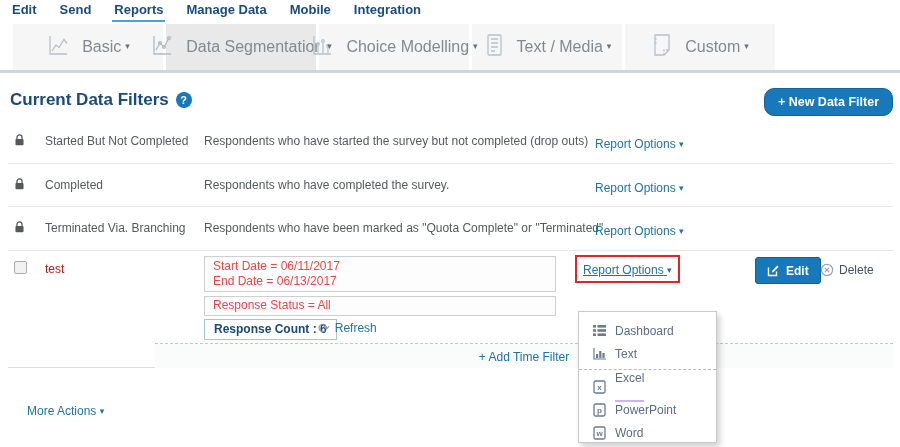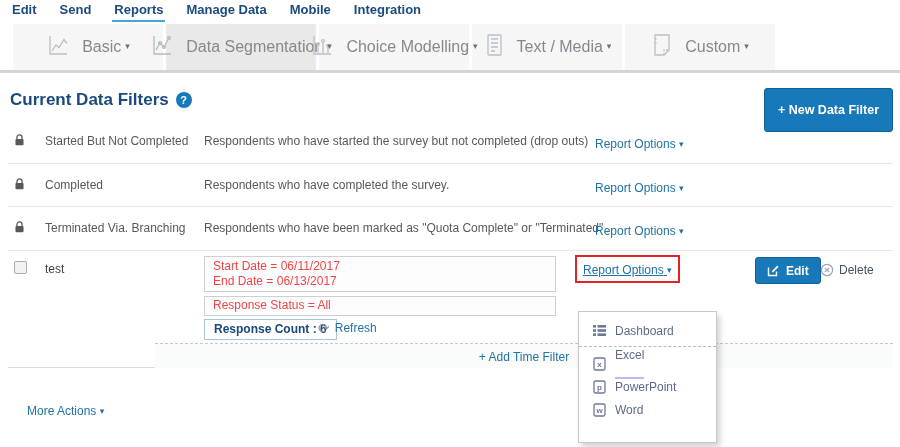--- a/index.html
+++ b/index.html
@@ -16,38 +16,38 @@
   .rtab { width:150px; height:46px; margin-right:3px; background:#f6f6f6; display:flex; align-items:center; justify-content:center; gap:12px; cursor:pointer; }
   .rtab.active { background:#e9e9e9; }
   .rtab .tlabel { font-size:16px; color:#84898e; white-space:nowrap; }
   .rtab svg { flex:0 0 auto; }
   .caret { font-size:9px; line-height:1; display:inline-block; transform:translateY(-1px); }
   .rtab .caret { color:#6d7278; margin-left:-8px; }
 
   
   .page-title { position:absolute; left:10px; top:90px; font-size:17px; font-weight:bold; color:#1b4a7e; display:flex; align-items:center; gap:7px; }
   .help-badge { width:16px; height:16px; border-radius:50%; background:#1779ba; color:#fff; font-size:11px; font-weight:bold; display:inline-flex; align-items:center; justify-content:center; cursor:pointer; }
-  .new-filter-btn { position:absolute; right:7px; top:88px; height:44px; background:#1779ba; border:1px solid #136197; border-radius:3px; color:#fff; font-size:12.5px; font-weight:bold; padding:0 13px; display:flex; align-items:center; cursor:pointer; }
+  .new-filter-btn { position:absolute; right:7px; top:88px; height:28px; background:#1779ba; border:1px solid #136197; border-radius:10px; color:#fff; font-size:12.5px; font-weight:bold; padding:0 13px; display:flex; align-items:center; cursor:pointer; }
 
   
   .ftable { position:absolute; left:8px; top:120px; width:885px; }
   .thead { height:24px; background:#efefef; border-bottom:1px solid #e3e3e3; font-size:12px; font-weight:bold; color:#55595c; line-height:24px; padding-left:37px; }
   .frow { position:relative; border-bottom:1px solid #e9e9e9; }
   .frow.r1, .frow.r3 { height:44px; } .frow.r2 { height:43px; }
   .frow.sel { height:117px; border-bottom:1px solid #ddd; }
   .cell-lock { position:absolute; left:6px; top:13px; }
   .cell-name { position:absolute; left:37px; top:14px; font-size:12px; color:#55595c; }
   .cell-desc { position:absolute; left:196px; top:14px; font-size:12px; color:#55595c; }
   .cell-ropts { position:absolute; left:587px; top:17px; }
   .blue-link { font-size:12px; color:#2173a6; cursor:pointer; white-space:nowrap; }
   .blue-link .caret { color:#2173a6; }
 
   
   .chkbox { position:absolute; left:6px; top:10px; width:13px; height:13px; background:#f2f2f2; border:1px solid #ababab; border-radius:2px; cursor:pointer; }
-  .sel .cell-name { top:11px; color:#404040; cursor:pointer; }
+  .sel .cell-name { top:11px; color:#b91c1c; cursor:pointer; }
   .fbox { position:absolute; left:196px; border:1px solid #cfcfcf; background:#fdfdfd; font-size:12px; color:#ef4444; padding:2px 8px; width:352px; line-height:15px; }
   .fbox.dates { top:5px; height:36px; }
   .fbox.status { top:45px; height:20px; padding-top:1px; }
   .count-box { position:absolute; left:196px; top:68px; height:21px; border:1px solid #a6c4da; background:#fff; font-size:12px; font-weight:bold; color:#17477b; padding:2px 9px; white-space:nowrap; }
   .refresh { position:absolute; left:310px; top:70px; display:flex; align-items:center; gap:5px; cursor:pointer; }
   .refresh-glyph { font-size:14px; color:#8a97a5; line-height:1; }
   .addtime-strip { position:absolute; left:147px; right:0; top:92px; height:25px; background:#fafbfb; border-top:1px dashed #c6c6c6; text-align:center; line-height:24px; }
   .redbox { position:absolute; left:567px; top:4px; border:2px solid #e02428; padding:3px 6px; }
   .redbox .blue-link { text-decoration:underline; }
   .edit-btn { position:absolute; left:747px; top:6px; height:27px; background:#1779ba; border:1px solid #136197; border-radius:3px; color:#fff; font-size:12px; font-weight:bold; padding:0 11px; display:flex; align-items:center; gap:6px; cursor:pointer; }
@@ -231,20 +231,33 @@
               <rect x="4.5" y="0" width="8.5" height="2.6"></rect>
               <rect x="0" y="4.2" width="3" height="2.6"></rect>
               <rect x="4.5" y="4.2" width="8.5" height="2.6"></rect>
               <rect x="0" y="8.4" width="3" height="2.6"></rect>
               <rect x="4.5" y="8.4" width="8.5" height="2.6"></rect>
             </g>
           </svg>
       </span>
       <span>Dashboard</span>
     </div>
+    <div class="menu-item">
+      <span class="micon">
+        <svg width="14" height="12" viewBox="0 0 14 12">
+            <path d="M1 0v11h12" stroke="#6b7a95" stroke-width="1.2" fill="none"></path>
+            <g fill="#6b7a95">
+              <rect x="3" y="6" width="2.2" height="4"></rect>
+              <rect x="6.2" y="3" width="2.2" height="7"></rect>
+              <rect x="9.4" y="5" width="2.2" height="5"></rect>
+            </g>
+          </svg>
+      </span>
+      <span>Text</span>
+    </div>
     <div class="menu-divider"></div>
     <div class="menu-item">
       <span class="micon">
         <svg width="13" height="14" viewBox="0 0 13 14">
             <rect x="1" y="1" width="11" height="12" rx="1.5" fill="none" stroke="#6b7a95" stroke-width="1.3"></rect>
             <text x="6.5" y="10" font-size="8" font-weight="bold" text-anchor="middle" fill="#6b7a95" font-family="sans-serif">x</text>
           </svg>
       </span>
       <span class="red-underline">Excel</span>
     </div>

